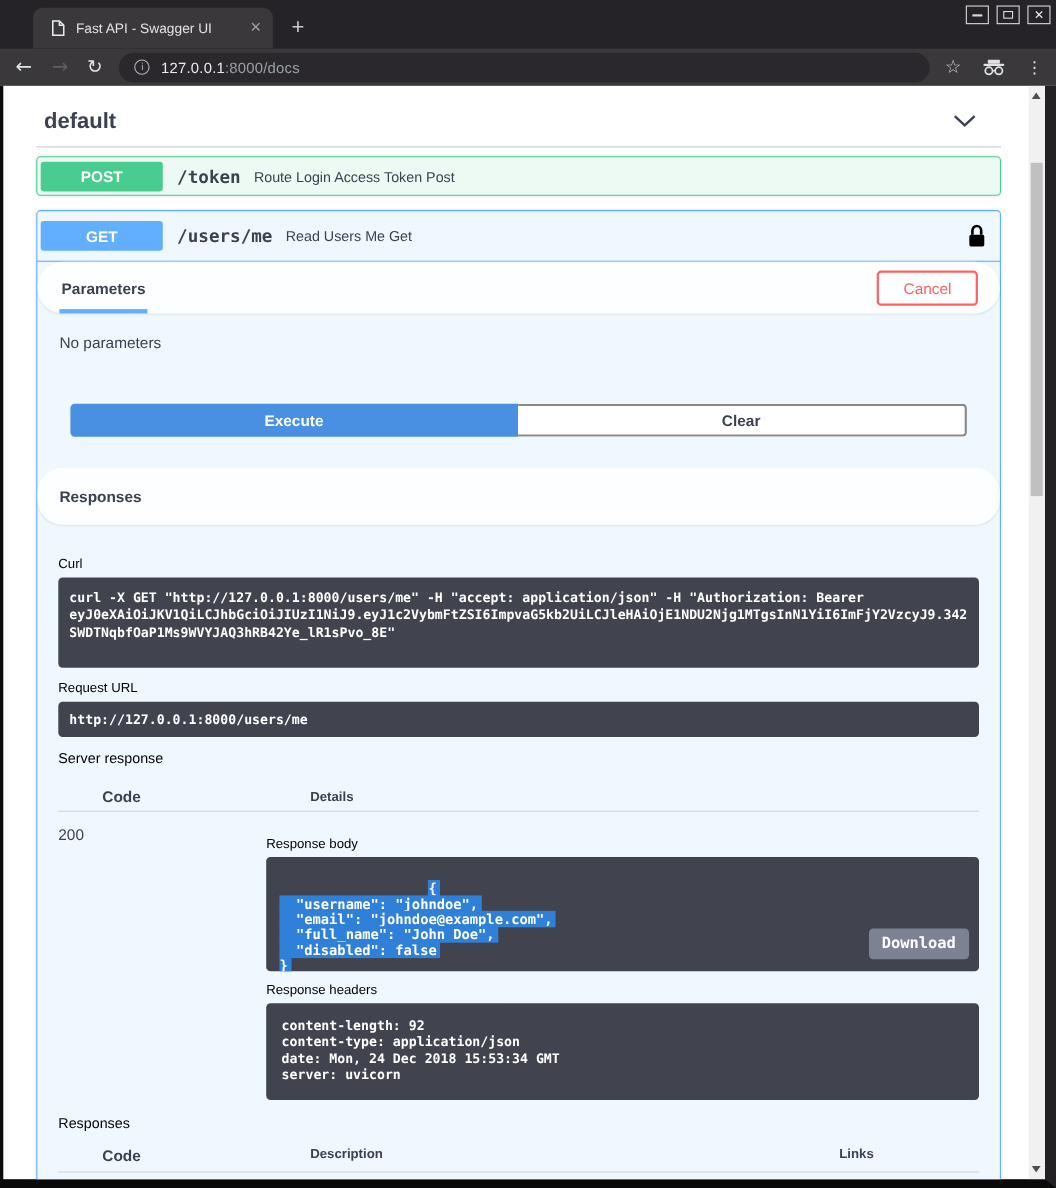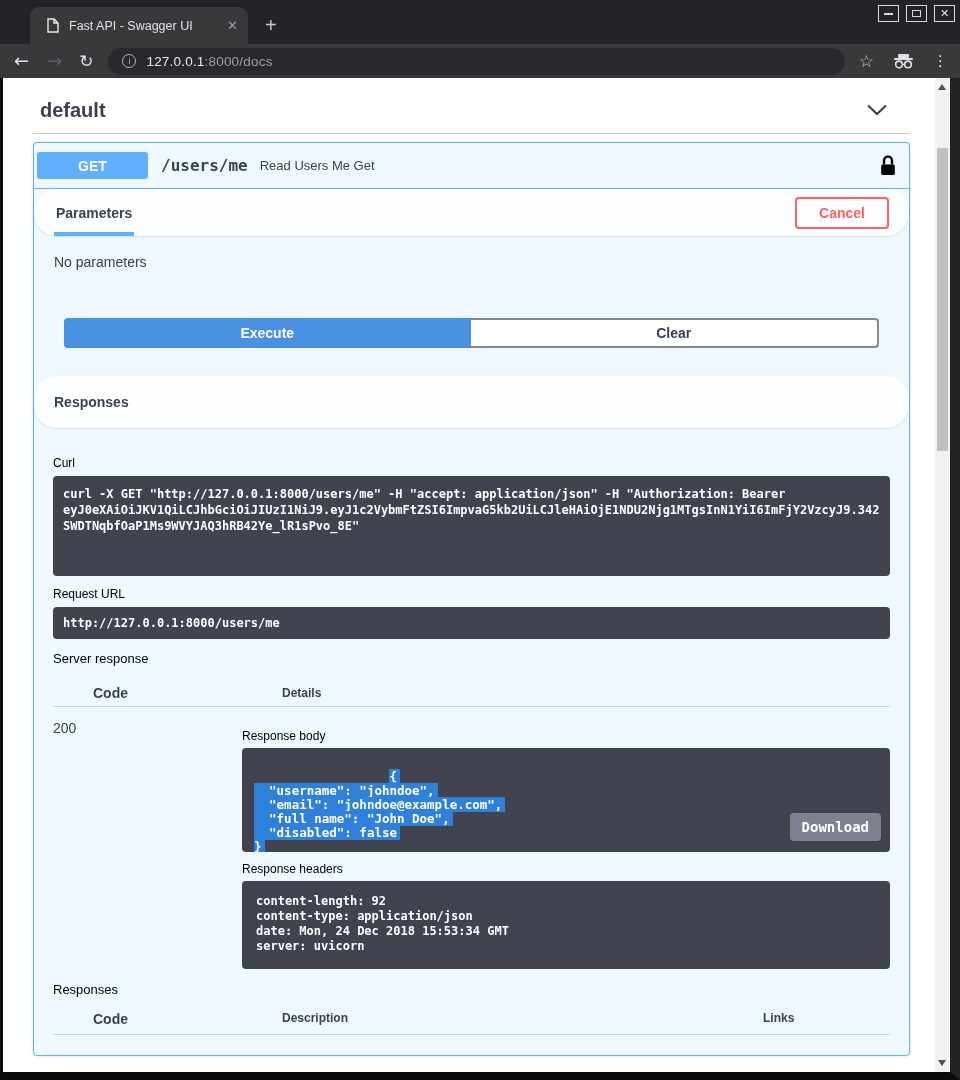--- a/index.html
+++ b/index.html
@@ -65,36 +65,36 @@
   .badge-get { background:#61affe; }
   .op-path { font-family:"DejaVu Sans Mono",monospace; font-weight:700; font-size:16px; color:#3b4151; margin-left:13px; }
   .op-desc { font-size:13px; color:#3b4151; margin-left:12px; }
   .lock-wrap { margin-left:auto; display:flex; }
 
   .section-header { background:rgba(255,255,255,.85); box-shadow:0 1px 2px rgba(0,0,0,.1);
                     display:flex; align-items:center; justify-content:space-between; padding:0 20px; height:47px;border-radius:23px; }
   .param-tab { height:100%; display:flex; align-items:center; border-bottom:4px solid #61affe;
                padding:4px 2px 0; font-size:14px; font-weight:700; color:#3b4151; }
   .btn-cancel { background:transparent; border:2px solid #ff6060; border-radius:4px; color:#ff6060;
-                font-weight:700; font-size:14px; padding:6px 22px; font-family:inherit; }
+                font-weight:400; font-size:14px; padding:6px 22px; font-family:inherit; }
   .params-body { padding:18px 20px 28px; }
   .no-params { font-size:14px; color:#3b4151; line-height:16px; }
   .exec-row { display:flex; margin:48px 10px 0; }
   .btn-exec { height:30px; flex:1; background:#4990e2; border:none; border-radius:4px 0 0 4px;
               color:#fff; font-weight:700; font-size:14px; font-family:inherit; }
   .btn-clear { height:30px; flex:1; background:#fff; border:2px solid #888; border-left:none;
                border-radius:0 4px 4px 0; color:#3b4151; font-weight:700; font-size:14px; font-family:inherit; }
   .responses-header { height:52px; font-size:14px; font-weight:700; color:#3b4151; }
 
   .responses-body { padding:0 19px 20px; }
   .block-label { font-size:12px; font-weight:400; color:#000000; line-height:14px; }
   .label-curl { margin-top:28px; }
   .mono-block { background:#41444e; border-radius:4px; color:#fff; font-family:"DejaVu Sans Mono",monospace;
                 font-size:12px; font-weight:600; }
-  .curl-block { margin-top:6px; height:100px; padding:10px; line-height:16px;
+  .curl-block { margin-top:6px; height:82px; padding:10px; line-height:16px;
                 white-space:pre-wrap; overflow-wrap:break-word; word-wrap:break-word; overflow:hidden; }
   .label-requrl { margin-top:11px; }
   .requrl-block { margin-top:6px; padding:9px 10px; line-height:14px; white-space:pre; }
   .label-server { margin-top:12px; font-size:13px; line-height:15px; }
 
   .rtable { margin-top:14px; }
   .rt-head { display:flex; align-items:center; height:27px; border-bottom:1px solid rgba(59,65,81,.2); }
   .col-code { width:189px; flex-shrink:0; }
   .col-links { width:127px; flex-shrink:0; }
   .code-header { font-size:14px; font-weight:700; color:#3b4151;margin-left:40px; }
@@ -176,20 +176,25 @@
       <div class="tag-row">
         <span class="tag-title">default</span>
         <span style="display:flex;">
           <svg width="22" height="12" viewBox="0 0 22 12">
               <path d="M2 1.5 L11 10 L20 1.5" fill="none" stroke="#3b4151" stroke-width="2.2"></path>
             </svg>
         </span>
       </div>
       <div class="divider"></div>
 
+      <div class="opblock opblock-post">
+        <span class="method-badge badge-post">POST</span>
+        <span class="op-path">/token</span>
+        <span class="op-desc">Route Login Access Token Post</span>
+      </div>
 
       <div class="opblock opblock-get">
         <div class="op-summary op-summary-get">
           <span class="method-badge badge-get">GET</span>
           <span class="op-path">/users/me</span>
           <span class="op-desc">Read Users Me Get</span>
           <span class="lock-wrap">
             <svg width="16" height="21" viewBox="0 0 16 21">
                 <path d="M4 9.5 V5.8 a4 4.3 0 0 1 8 0 V9.5" fill="none" stroke="#000" stroke-width="2.4"></path>
                 <rect x="1.2" y="9.5" width="13.6" height="10.5" rx="1.5" fill="#000"></rect>

